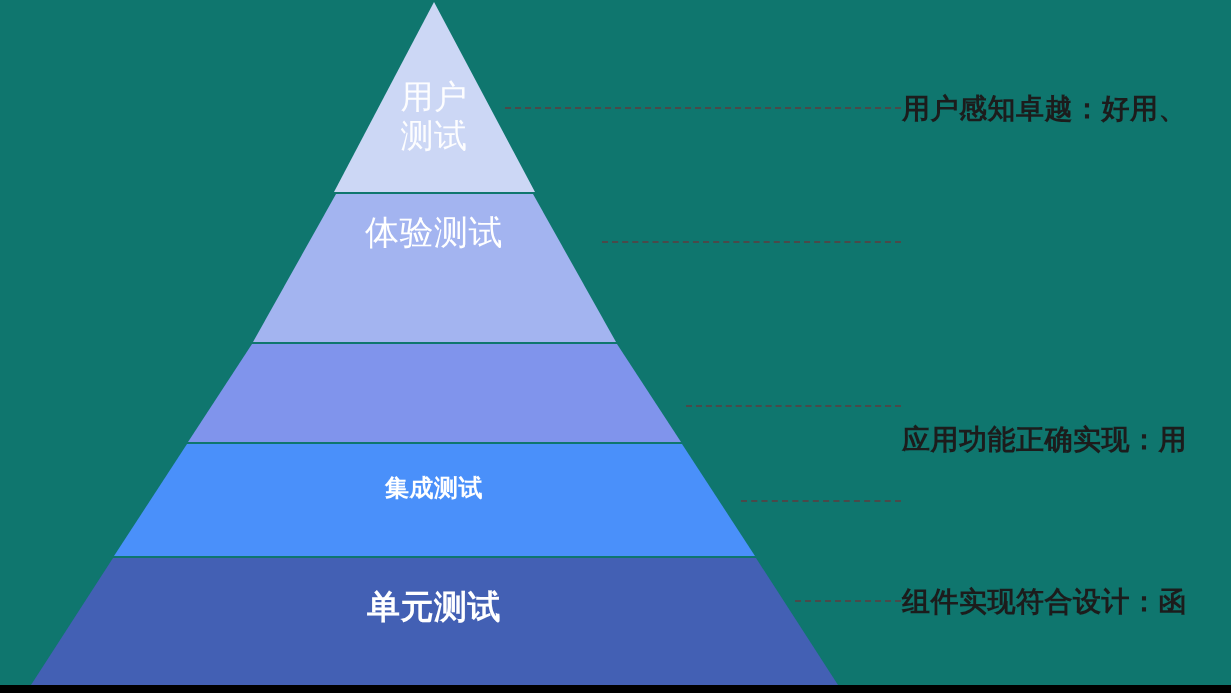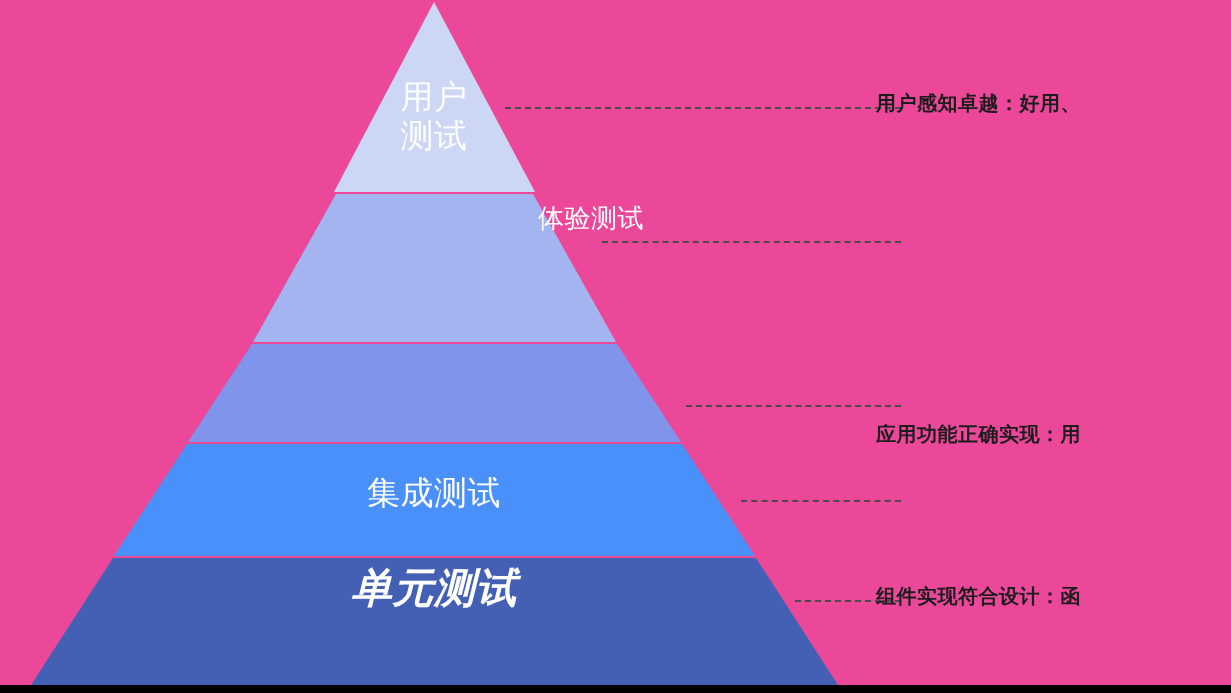--- a/index.html
+++ b/index.html
@@ -8,21 +8,21 @@
     background: #ffffff;
   }
   body {
     font-family: "Liberation Sans", "DejaVu Sans", sans-serif;
   }
   #stage {
     position: relative;
     width: 1231px;
     height: 693px;
     overflow: hidden;
-    background: #ec4899;
+    background: #0f766e;
   }
 
   
   #pyramid-wrap {
     position: absolute;
     left: 0;
     top: 0;
     width: 900px;
     height: 693px;
   }
@@ -45,62 +45,60 @@
     letter-spacing: 0.5px;
     pointer-events: none;
   }
   .layer-label.l1 {
     top: 78px;
     font-size: 33px;
     color: #ffffff;
     opacity: 0.96;
   }
   .layer-label.l2 {
-    top: 203px;
-    font-size: 26px;
-    text-align: right;
+    top: 212px;
+    font-size: 34px;
   }
   .layer-sub {
     position: absolute;
     width: 420px;
     left: 224px;
     text-align: center;
     color: #ffffff;
     font-size: 17px;
     line-height: 1.95;
     top: 268px;
     white-space: pre-line;
     pointer-events: none;
   }
   .layer-label.l3 {
     top: 367px;
     font-size: 33px;
   }
   .layer-label.l4 {
     top: 474px;
-    font-size: 33px;
-    font-weight: normal;
+    font-size: 24px;
+    font-weight: bold;
   }
   .layer-label.l5 {
-    top: 564px;
-    font-size: 41px;
+    top: 588px;
+    font-size: 33px;
     font-weight: bold;
-    font-style: italic;
   }
 
   
   .annotation {
     position: absolute;
     height: 0;
     border-top: 2.5px dashed #4a4a4a;
   }
   .ann-text {
     position: absolute;
-    left: 876px;
-    font-size: 20px;
+    left: 902px;
+    font-size: 28px;
     font-weight: bold;
     color: #1c1c1c;
     white-space: nowrap;
     letter-spacing: 0.5px;
   }
 
   
   #bottom-bar {
     position: absolute;
     left: 0;

